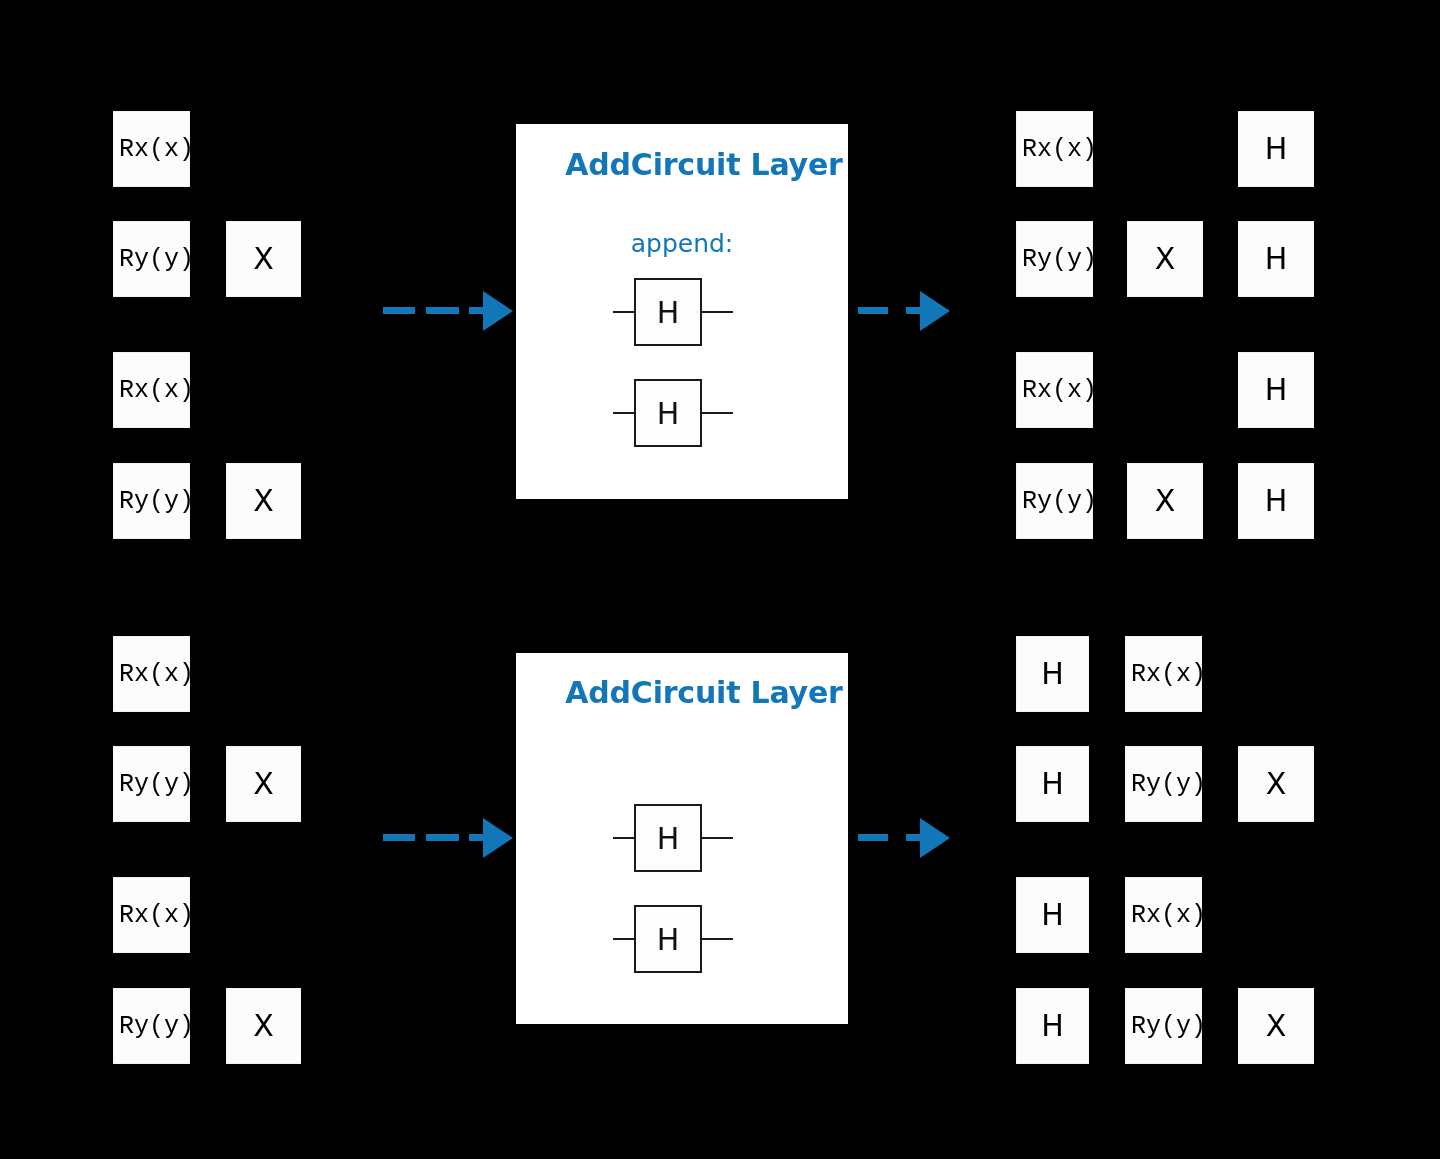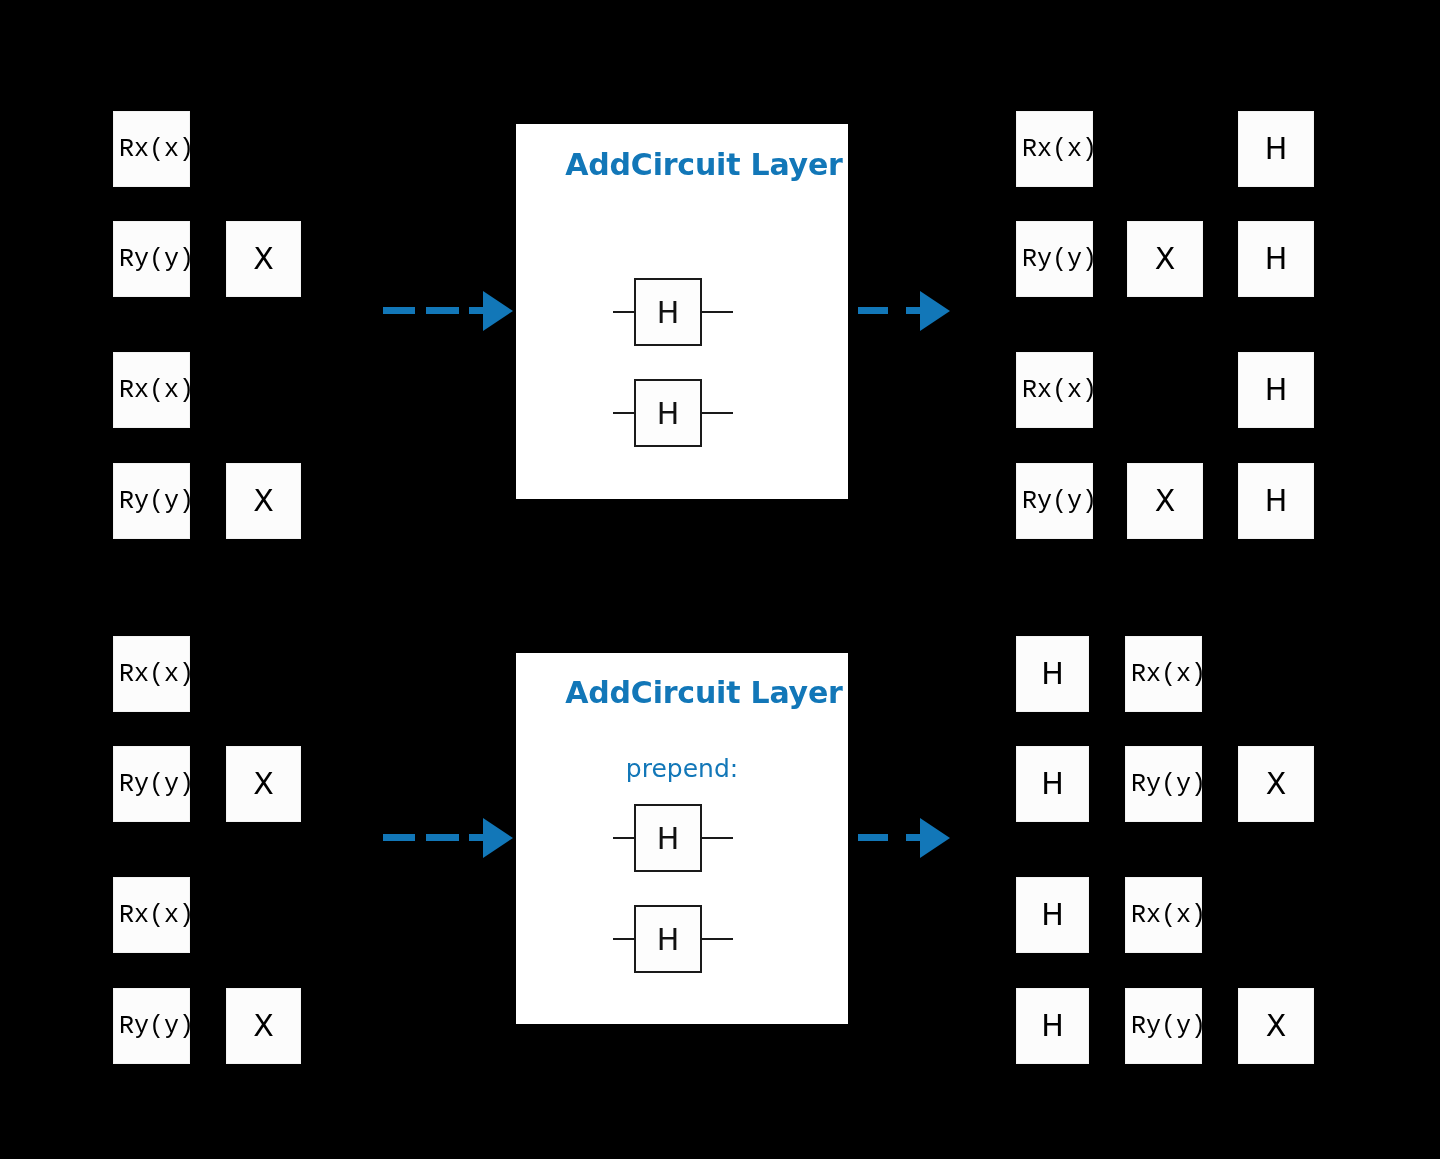--- a/index.html
+++ b/index.html
@@ -114,20 +114,21 @@
 
 <div class="arrow" style="left:383px; top:307px; width:130px; height:7px;">
   <div class="dash" style="left:0px; width:32px; background:#1277b8;"></div>
   <div class="dash" style="left:43px; width:33px; background:#1277b8;"></div>
   <div class="dash" style="left:86px; width:22px; background:#1277b8;"></div>
   <div class="head" style="left:100px; top:-16px; border-left:30px solid #1277b8;"></div>
 </div>
 
 <div class="panel" style="left:516px; top:124px; width:332px; height:375px;">
   <div class="panel-title" style="top:23px; color:#1277b8;">AddCircuit Layer</div>
+  <div class="panel-sub" style="top:105px; color:#1277b8;">append:</div>
 
   <div class="hgate-wrap" style="left:97px; top:154px; width:120px; height:68px;">
     <div class="wire" style="left:0px; top:33px; width:22px;"></div>
     <div class="hgate-box" style="left:21px; top:0px; width:68px; height:68px;">H</div>
     <div class="wire" style="left:88px; top:33px; width:32px;"></div>
   </div>
 
   <div class="hgate-wrap" style="left:97px; top:255px; width:120px; height:68px;">
     <div class="wire" style="left:0px; top:33px; width:22px;"></div>
     <div class="hgate-box" style="left:21px; top:0px; width:68px; height:68px;">H</div>
@@ -171,21 +172,20 @@
 
 <div class="arrow" style="left:383px; top:834px; width:130px; height:7px;">
   <div class="dash" style="left:0px; width:32px; background:#1277b8;"></div>
   <div class="dash" style="left:43px; width:33px; background:#1277b8;"></div>
   <div class="dash" style="left:86px; width:22px; background:#1277b8;"></div>
   <div class="head" style="left:100px; top:-16px; border-left:30px solid #1277b8;"></div>
 </div>
 
 <div class="panel" style="left:516px; top:653px; width:332px; height:371px;">
   <div class="panel-title" style="top:22px; color:#1277b8;">AddCircuit Layer</div>
-  <div class="panel-sub" style="top:101px; color:#1277b8;">prepend:</div>
 
   <div class="hgate-wrap" style="left:97px; top:151px; width:120px; height:68px;">
     <div class="wire" style="left:0px; top:33px; width:22px;"></div>
     <div class="hgate-box" style="left:21px; top:0px; width:68px; height:68px;">H</div>
     <div class="wire" style="left:88px; top:33px; width:32px;"></div>
   </div>
 
   <div class="hgate-wrap" style="left:97px; top:252px; width:120px; height:68px;">
     <div class="wire" style="left:0px; top:33px; width:22px;"></div>
     <div class="hgate-box" style="left:21px; top:0px; width:68px; height:68px;">H</div>

